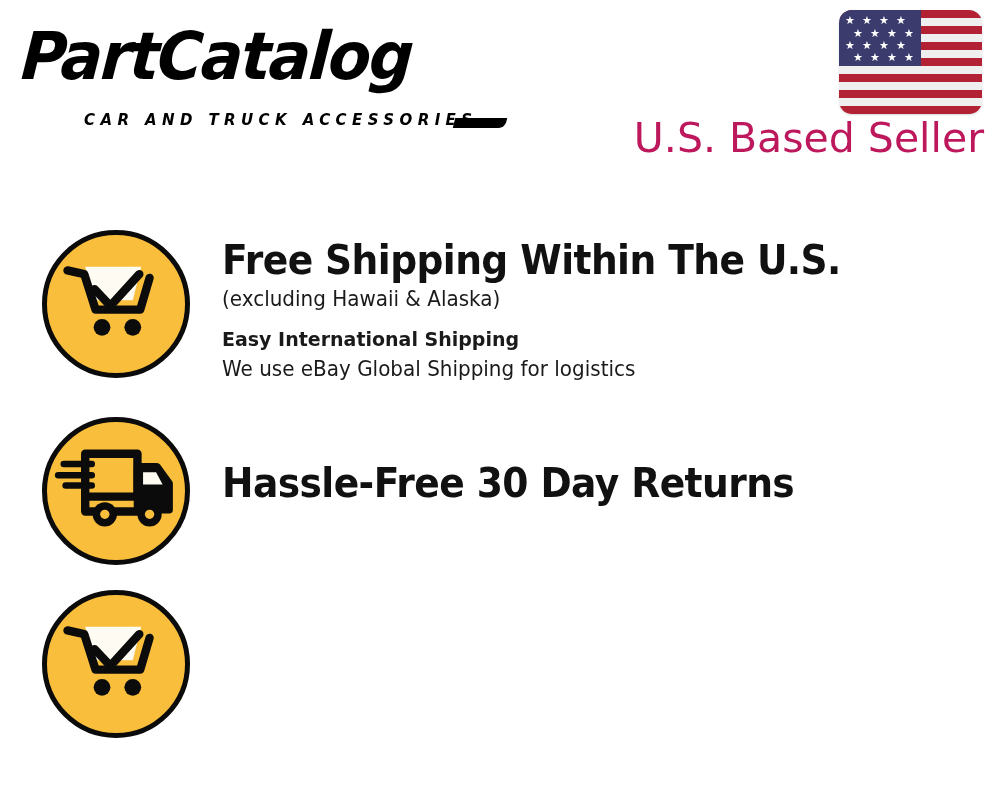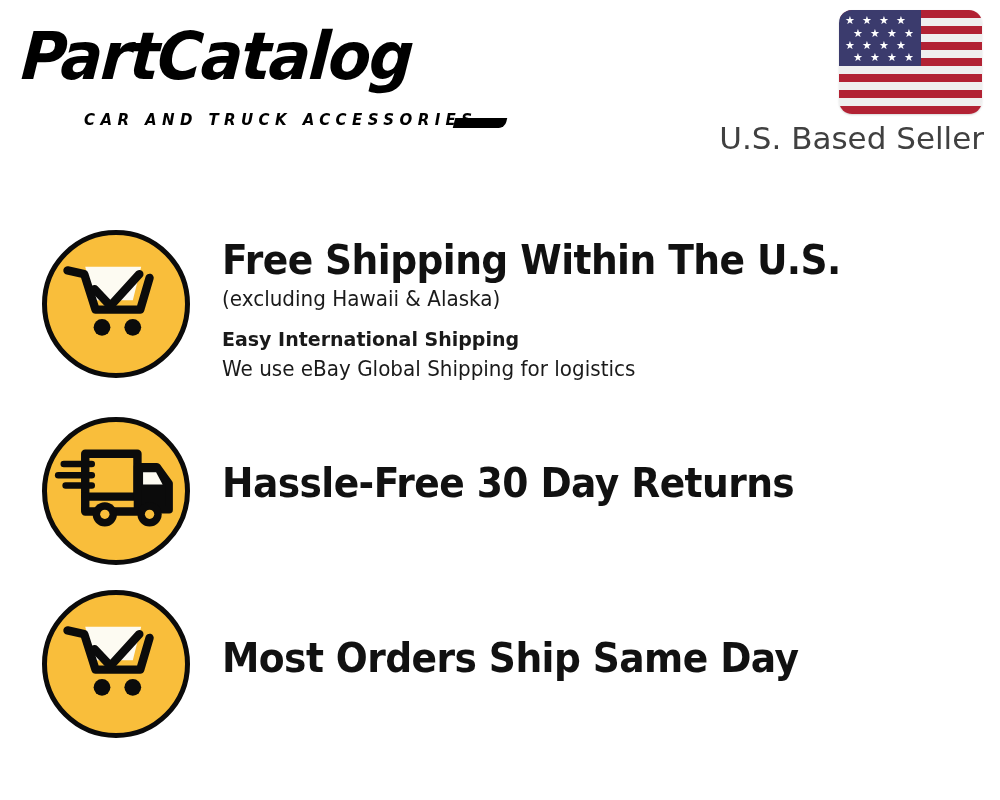--- a/index.html
+++ b/index.html
@@ -110,24 +110,24 @@
     font-size: 11px;
     line-height: 11px;
     font-family: "DejaVu Sans", sans-serif;
   }
   .seller-text {
     position: absolute;
     right: 0;
     top: 112px;
     font-family: "DejaVu Sans", sans-serif;
     font-weight: 400;
-    font-size: 31px;
+    font-size: 41px;
     line-height: 36px;
     letter-spacing: 0px;
-    color: #404040;
+    color: #be185d;
     white-space: nowrap;
   }
 
   
   .features {
     position: absolute;
     left: 0;
     top: 230px;
     width: 1000px;
   }
@@ -297,19 +297,16 @@
     <div class="feature-row row-3">
       <div class="badge">
         <svg viewBox="0 0 148 148" xmlns="http://www.w3.org/2000/svg">
           <polygon points="41,34 101,34 92,70 50,70" fill="#FDFBF2"></polygon>
           <path d="M22,38 L40,42 L52,80 L100,80 L110,46" fill="none" stroke="#0b0b0b" stroke-width="9" stroke-linecap="round" stroke-linejoin="round"></path>
           <path d="M51,58 L68,76 L99,42" fill="none" stroke="#0b0b0b" stroke-width="9" stroke-linecap="round" stroke-linejoin="round"></path>
           <circle cx="59" cy="99" r="9" fill="#0b0b0b"></circle>
           <circle cx="92" cy="99" r="9" fill="#0b0b0b"></circle>
         </svg>
       </div>
-      <div class="row-text">
-        <div class="headline">Most Orders Ship Same Day</div>
-      </div>
     </div>
 
   </div>
 </div>
 
 </body></html>

